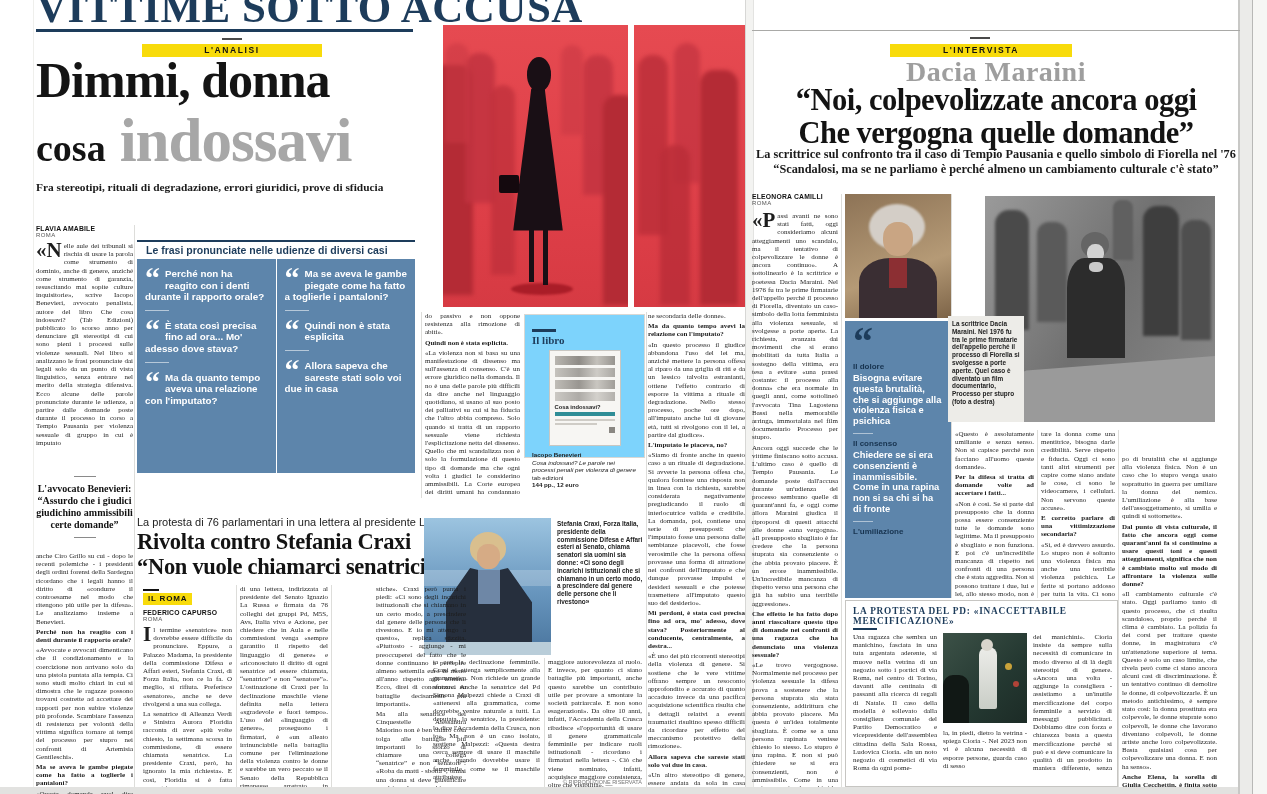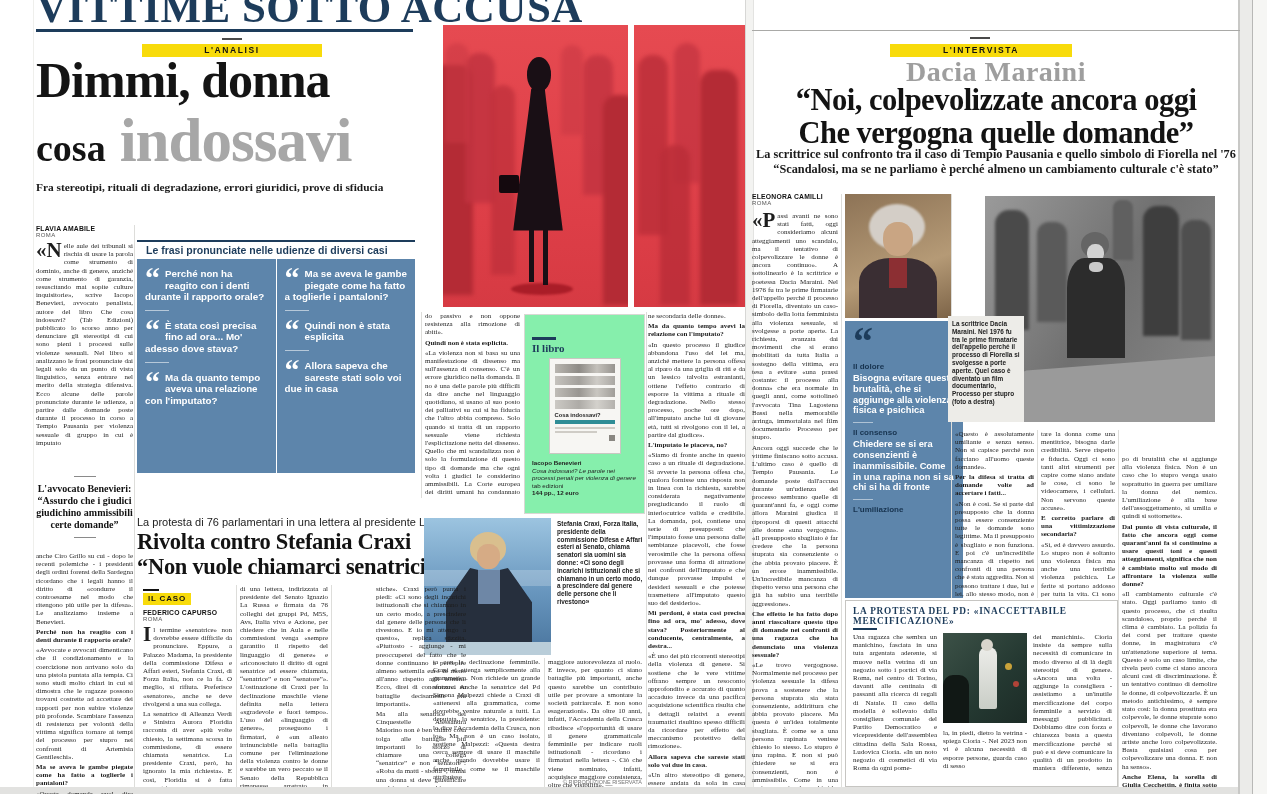--- a/index.html
+++ b/index.html
@@ -69,21 +69,21 @@
   .q-text{font-family:"Liberation Sans","DejaVu Sans",sans-serif;font-size:9.8px;line-height:11.6px;font-weight:600;color:#fff;}
   .q-item:not(:last-child) .q-text::after{content:"";display:block;width:24px;border-top:1px solid rgba(255,255,255,.55);margin-top:7px;}
 
   
   .pullquote{margin:7px 0;padding:7px 0;text-align:center;font-size:10px;line-height:12px;font-weight:bold;color:#111;}
   .pullquote::before,.pullquote::after{content:"";display:block;width:22px;margin:0 auto;border-top:1px solid #8a8a8a;}
   .pullquote::before{margin-bottom:6px;}
   .pullquote::after{margin-top:6px;}
 
   
-  .libro-box{left:524px;top:314px;width:121px;height:200px;background:#86efac;border:1px solid #d9d8d4;padding:22px 7px;box-sizing:border-box;}
+  .libro-box{left:524px;top:314px;width:121px;height:144px;background:#7dd3fc;border:1px solid #d9d8d4;padding:14px 7px;box-sizing:border-box;}
   .libro-dash{width:24px;height:3px;background:#1d3c5b;margin-bottom:2px;}
   .libro-label{font-size:11px;font-weight:bold;color:#1d3c5b;margin-bottom:4px;}
   .book-cover{width:72px;height:96px;background:#f7f6f3;border:1px solid #c9c7c2;margin:0 auto 5px auto;padding:5px 5px;box-sizing:border-box;}
   .cover-stripe{height:9px;margin-bottom:3px;background:linear-gradient(90deg,#b9b6b0,#8e8b86 40%,#c4c1bb 70%,#97948f);}
   .cover-title{font-size:5.8px;font-weight:bold;color:#222;margin:3px 0 2px 0;font-family:"Liberation Sans",sans-serif;}
   .cover-teal{height:4px;background:#2f8d96;margin-bottom:3px;}
   .cover-line{height:2px;background:#cfccc6;margin-bottom:2px;}
   .cover-logo{width:6px;height:6px;background:#8a8782;margin-left:auto;}
   .libro-caption{font-family:"Liberation Sans","DejaVu Sans",sans-serif;font-size:6.2px;line-height:7.6px;color:#222;}
   .libro-caption .t1{font-weight:bold;}
@@ -101,21 +101,21 @@
   .photo-craxi{background:linear-gradient(180deg,#9cc4e0 0%,#6795bd 55%,#49749d 100%);overflow:hidden;}
   .photo-maraini{background:linear-gradient(160deg,#8d7356 0%,#b59a76 60%,#7d6448 100%);overflow:hidden;}
   .photo-bw{background:linear-gradient(120deg,#9a9a9a 0%,#707070 50%,#8b8b8b 100%);overflow:hidden;filter:grayscale(1);}
   .photo-vetrina{background:linear-gradient(135deg,#3c5147 0%,#243831 60%,#1c2b26 100%);overflow:hidden;}
 
   
   .int-toprule{left:752px;top:30px;width:488px;height:1px;background:#a9a9a7;}
   .int-name{left:752px;top:56px;width:488px;text-align:center;font-size:28px;font-weight:600;color:#9e9e9e;letter-spacing:.5px;}
   .int-headline{left:752px;top:84px;width:488px;text-align:center;font-size:30.5px;line-height:33px;font-weight:bold;color:#131313;letter-spacing:-.5px;}
   .int-deck{left:752px;top:147px;width:488px;text-align:center;font-size:12.3px;line-height:15px;font-weight:600;color:#1a1a1a;}
-  .qb{left:845px;top:321px;width:118px;height:277px;background:#5d85ab;padding:6px 8px;box-sizing:border-box;}
+  .qb{left:845px;top:321px;width:106px;height:277px;background:#5d85ab;padding:6px 8px;box-sizing:border-box;}
   .qb::before{content:"\201C";display:block;font-size:40px;line-height:30px;color:#1d3c5b;font-weight:bold;font-family:"Liberation Serif",serif;}
   .qb-label{font-family:"Liberation Sans",sans-serif;font-size:8px;font-weight:bold;color:#17334f;margin:5px 0 2px 0;}
   .qb-text{font-family:"Liberation Sans","DejaVu Sans",sans-serif;font-size:9.3px;line-height:10.8px;font-weight:600;color:#fff;}
   .caption-box{left:948px;top:316px;width:76px;height:106px;background:#edece8;padding:4px;box-sizing:border-box;z-index:5;}
 
   
   .protesta-box{left:845px;top:600px;width:273px;height:187px;background:#fff;border:1px solid #c6c5c2;box-sizing:border-box;padding:5px 7px;}
   .protesta-kicker{font-size:9.3px;font-weight:bold;color:#1c3b5a;letter-spacing:.8px;}
   .protesta-dash{width:24px;height:2px;background:#1c3b5a;margin:2px 0 3px 0;}
   .protesta-headline{font-size:18.5px;font-weight:bold;color:#121212;letter-spacing:-.3px;margin-bottom:5px;}
@@ -268,21 +268,21 @@
   <div class="abs" style="left:0;top:52px;width:127px;height:16px;background:rgba(255,255,255,.22);"></div>
   <div class="abs" style="left:46px;top:14px;width:36px;height:32px;background:#d9bf8e;border-radius:50% 50% 45% 45%;"></div>
   <div class="abs" style="left:53px;top:26px;width:23px;height:25px;background:#d6ab85;border-radius:46%;"></div>
   <div class="abs" style="left:22px;top:50px;width:86px;height:76px;background:#262f3d;clip-path:polygon(28% 0,50% 6%,72% 0,100% 45%,100% 100%,0 100%,0 45%);"></div>
   <div class="abs" style="left:54px;top:52px;width:22px;height:34px;background:#6e87a6;"></div>
   <div class="abs" style="left:0;top:124px;width:127px;height:13px;background:#b9cdd9;"></div>
 </div>
 <div class="abs photo-caption" style="left:557px;top:520px;width:88px;height:136px;overflow:hidden;">Stefania Craxi, Forza Italia, presidente della commissione Difesa e Affari esteri al Senato, chiama senatori sia uomini sia donne: «Ci sono degli incarichi istituzionali che si chiamano in un certo modo, a prescindere dal genere delle persone che li rivestono»</div>
 
 <div class="abs small-dash" style="left:143px;top:589px;width:16px;background:#111;"></div>
-<div class="abs yellow-label caso-label">IL CASO</div>
+<div class="abs yellow-label caso-label">IL ROMA</div>
 <div class="abs" style="left:143px;top:609px;">
   <div class="byline-name">FEDERICO CAPURSO</div>
   <div class="byline-place">ROMA</div>
 </div>
 
 <div class="abs body-col" style="left:143px;top:626px;width:89px;height:161px;">
     <p class="para"><span class="dropcap">I</span>l termine «senatrice» non dovrebbe essere difficile da pronunciare. Eppure, a Palazzo Madama, la presidente della commissione Difesa e Affari esteri, Stefania Craxi, di Forza Italia, non ce la fa. O meglio, si rifiuta. Preferisce «senatore», anche se deve rivolgersi a una sua collega.</p>
     <p class="para">La senatrice di Alleanza Verdi e Sinistra Aurora Floridia racconta di aver «più volte chiesto, la settimana scorsa in commissione, di essere chiamata senatrice. La presidente Craxi, però, ha ignorato la mia richiesta». E così, Floridia si è fatta promotrice</p>
   </div>
 <div class="abs body-col" style="left:240px;top:585px;width:88px;height:202px;">

